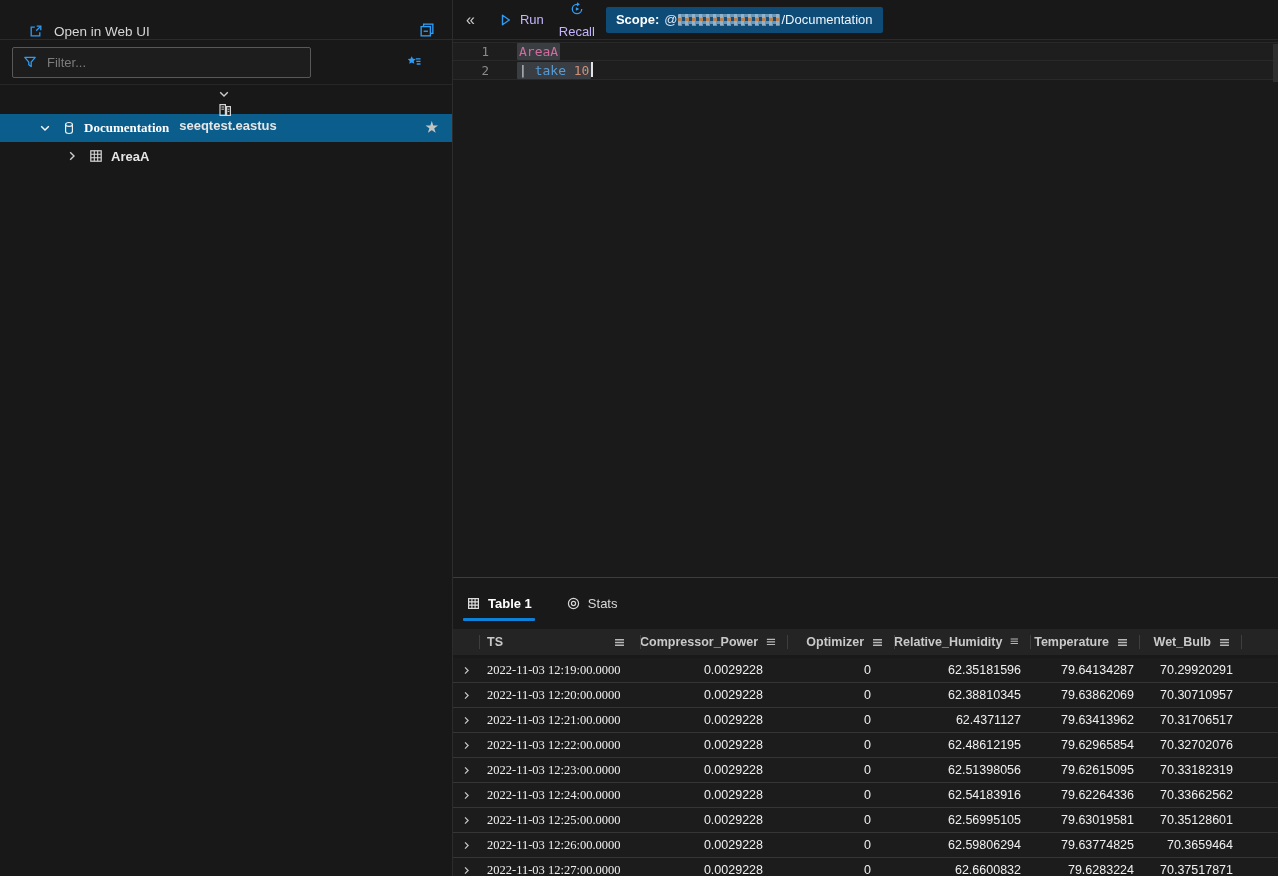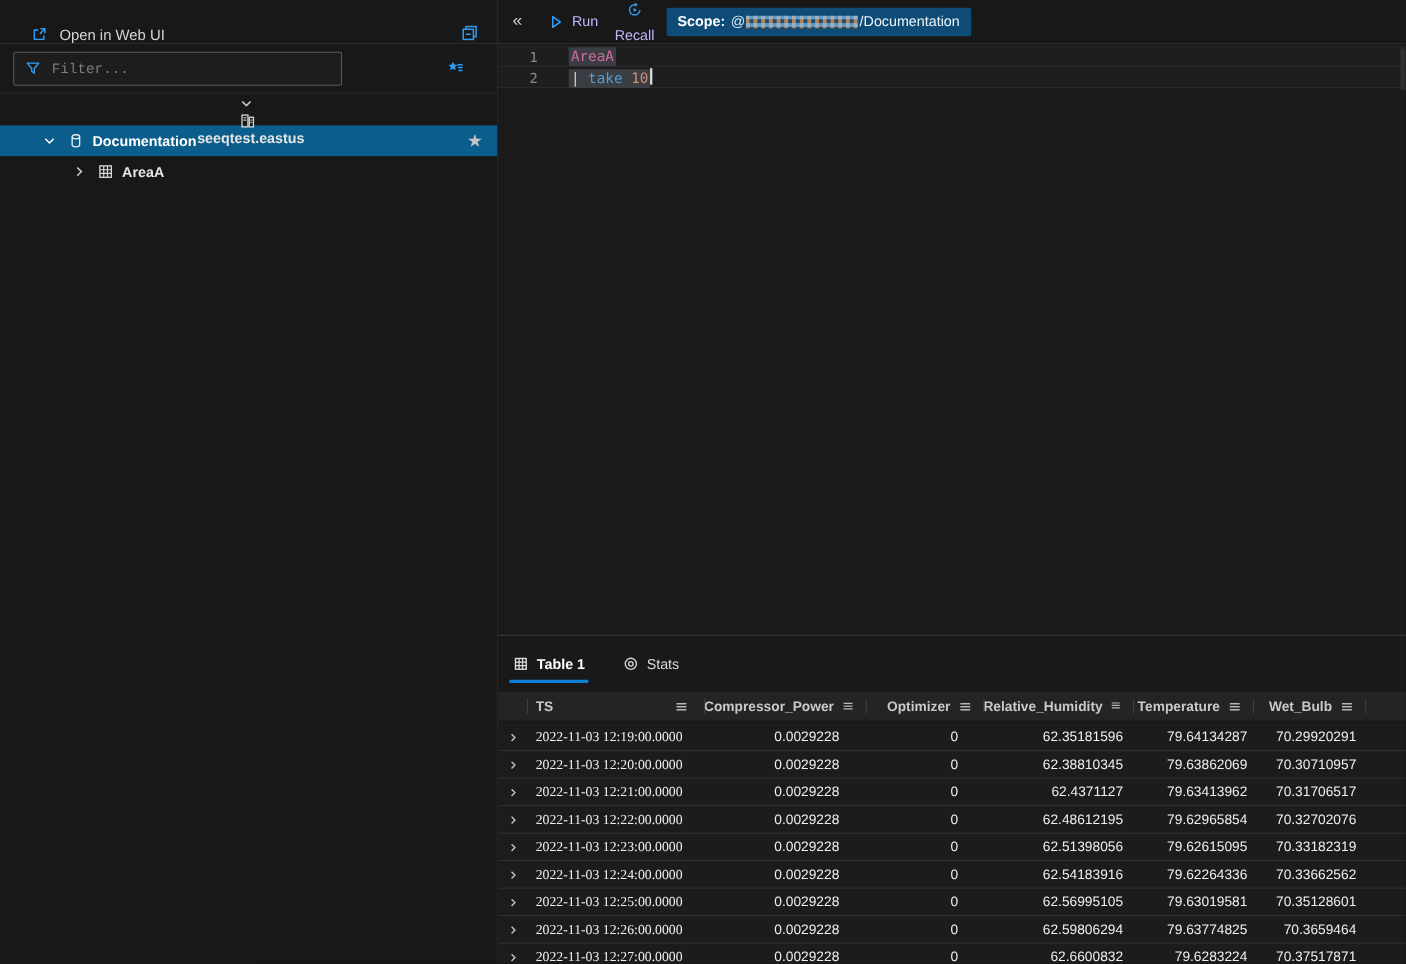--- a/index.html
+++ b/index.html
@@ -13,32 +13,32 @@
   .sb-header .label { margin-left:10px; font-size:13.5px; color:#d6d6d6; }
   .sb-header .spacer { flex:1; }
   .icon16 { width:16px; height:16px; display:inline-block; flex:0 0 auto; }
   .icon18 { width:18px; height:18px; display:inline-block; flex:0 0 auto; }
   .sb-collapse { margin-right:16px; cursor:pointer; }
 
   .filter-row { height:45px; display:flex; align-items:center; padding:0 12px; border-bottom:1px solid #262626; }
   .filter-box { width:299px; height:31px; border:1px solid #585858; border-radius:2px;
     display:flex; align-items:center; padding:0 9px; gap:9px; background:#1d1d1d; }
   .filter-box input { flex:1; background:transparent; border:none; outline:none; color:#cccccc;
-    font-size:13px; font-family:Liberation Mono, monospace; }
+    font-size:13px; font-family:Liberation Sans, sans-serif; }
   .filter-box input::placeholder { color:#7c7c7c; }
   .starlist { margin-left:auto; margin-right:17px; cursor:pointer; }
 
   .tree { padding-top:1px; }
   .tree-row { height:28px; display:flex; align-items:center; font-size:13px; font-weight:bold;
     color:#e6e6e6; cursor:pointer; }
   .tree-row .twisty { width:16px; height:16px; margin-right:8px; }
   .tree-row .node-icon { margin-right:7px; }
   .tree-row.sel { background:#0b5d8c; color:#ffffff; }
   .tree-row .star { margin-left:auto; margin-right:14px; color:#c3c3c3; font-size:14px; line-height:1; }
-  .ind0 { padding-left:4px;flex-direction:column; } .ind1 { padding-left:37px; } .ind2 { padding-left:64px; }
+  .ind0 { padding-left:4px;flex-direction:column; } .ind1 { padding-left:37px;font-family:Liberation Serif, serif; } .ind2 { padding-left:64px; }
 
   
   .main { position:absolute; left:452px; top:0; width:826px; height:100%; background:#1a1a1a;
     border-left:1px solid #2c2c2c; }
   .toolbar { height:40px; display:flex; align-items:center; background:#181818;
     border-bottom:1px solid #2a2a2a; }
   .tb-collapse { margin-left:13px; font-size:16px; color:#c9c9c9; cursor:pointer; line-height:1; }
   .tb-btn { display:flex; align-items:center; gap:7px; cursor:pointer; font-size:13px; color:#c4b5fd; }
   .tb-run { margin-left:22px; } .tb-recall { margin-left:15px;flex-direction:column; }
   .scope-chip { margin-left:11px; height:26px; background:#0e4b77; border-radius:2px;

